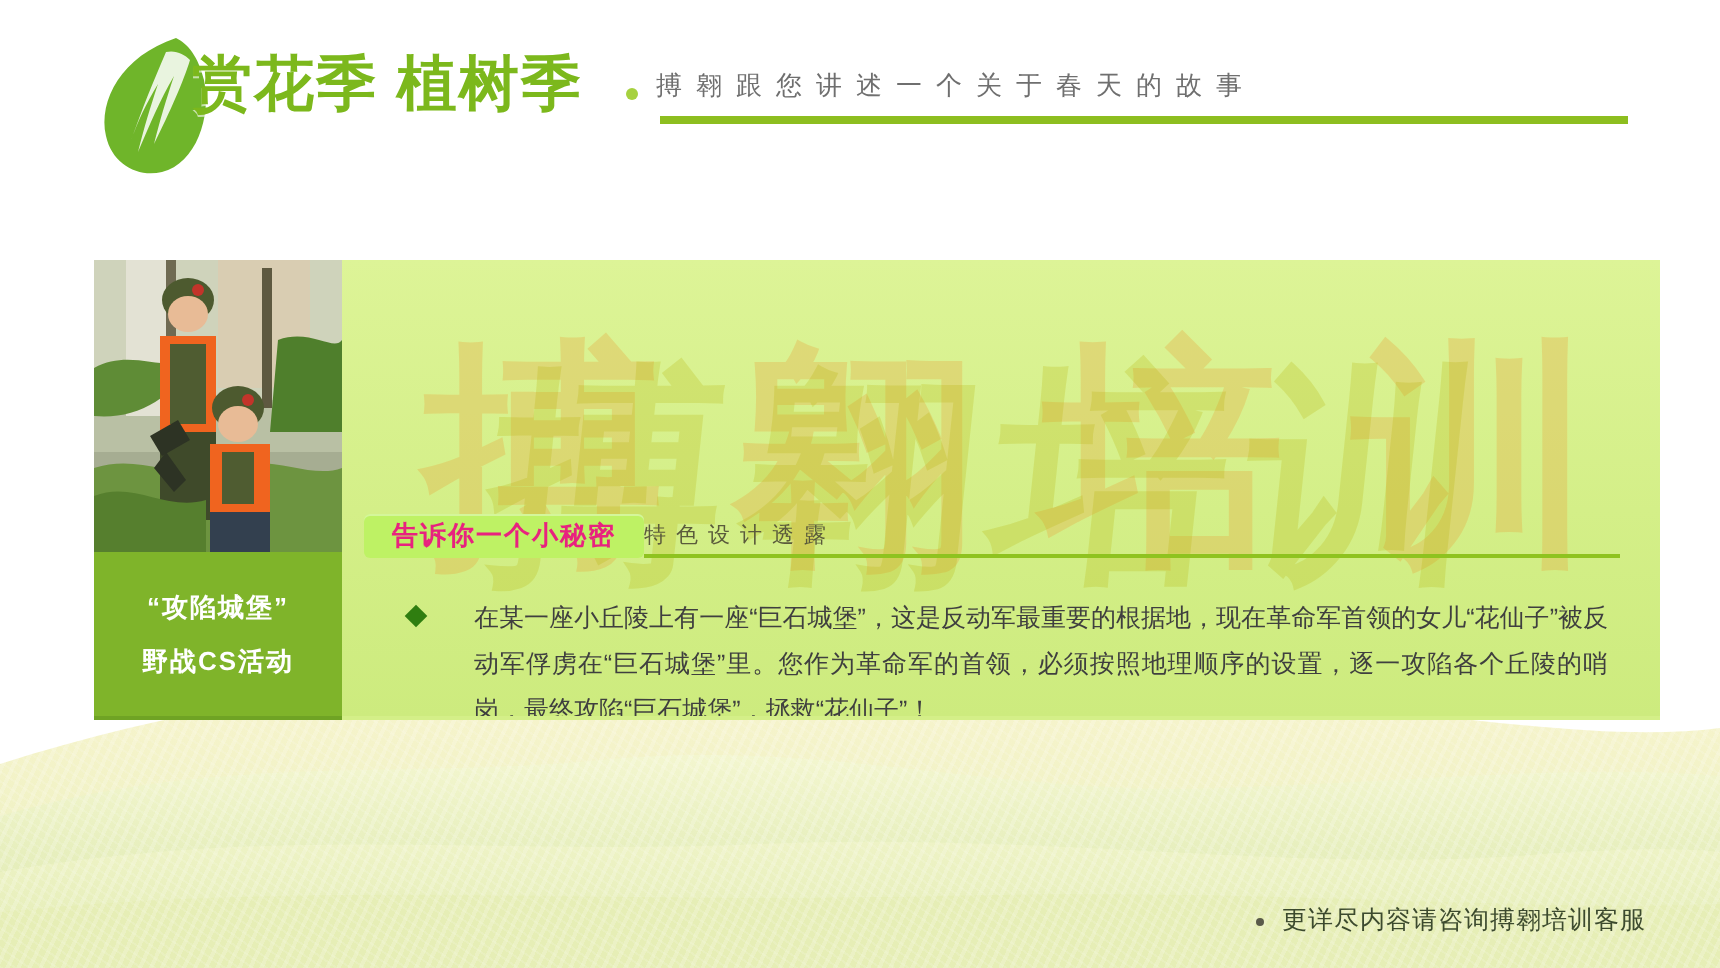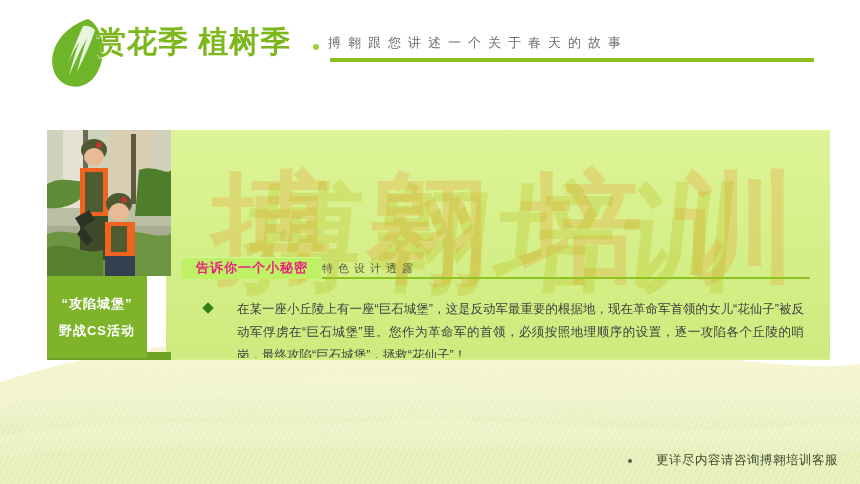--- a/index.html
+++ b/index.html
@@ -72,35 +72,35 @@
     background:#2f7e10;transform:rotate(45deg);}
   .bullet-text{flex:1 1 auto;font-size:12.5px;line-height:23px;color:#3f3f3f;
     text-align:justify;}
 
   
   .photo-card{position:absolute;left:47px;top:130px;width:124px;height:228px;z-index:4;
     overflow:hidden;}
   .photo{position:absolute;left:0;top:0;width:124px;height:146px;overflow:hidden;
     background:#8f9a7e;}
   .photo svg{display:block;}
-  .cap{position:absolute;left:0;top:146px;width:100px;height:82px;
+  .cap{position:absolute;left:0;top:146px;width:124px;height:82px;
     background:#7fb42a;display:flex;flex-direction:column;align-items:center;
     justify-content:center;gap:10px;}
   .cap div{color:#ffffff;font-size:13px;font-weight:bold;letter-spacing:1px;
     line-height:17px;white-space:nowrap;}
 
   
   .panel-foot{position:absolute;left:47px;top:352px;width:783px;height:8px;z-index:2;
     background:#d4ef88;}
   .panel-foot-dark{position:absolute;left:47px;top:352px;width:124px;height:8px;z-index:3;
     background:#6fa324;}
 
   
   .footer{position:absolute;left:628px;top:452px;z-index:6;
-    display:flex;align-items:center;gap:24px;}
+    display:flex;align-items:center;gap:9px;}
   .footer-dot{width:4px;height:4px;border-radius:50%;background:#5a5a4a;}
   .footer-text{font-size:12.5px;color:#3c4a2e;letter-spacing:.5px;white-space:nowrap;}
 </style>
 </head>
 <body>
 
 <div class="bg-wrap">
   <div class="bg-hills">
     <svg viewBox="0 0 860 160" preserveAspectRatio="none">
       <defs>

